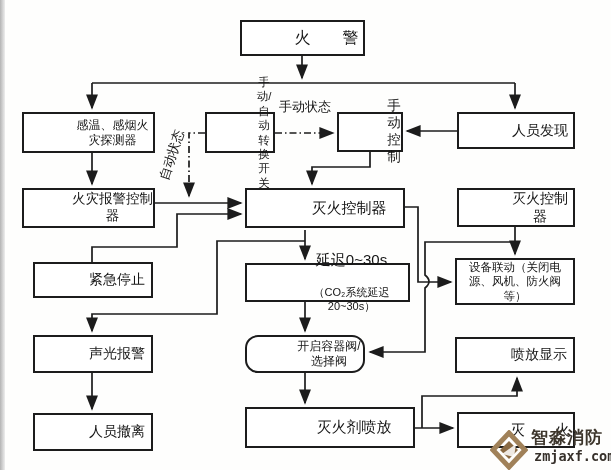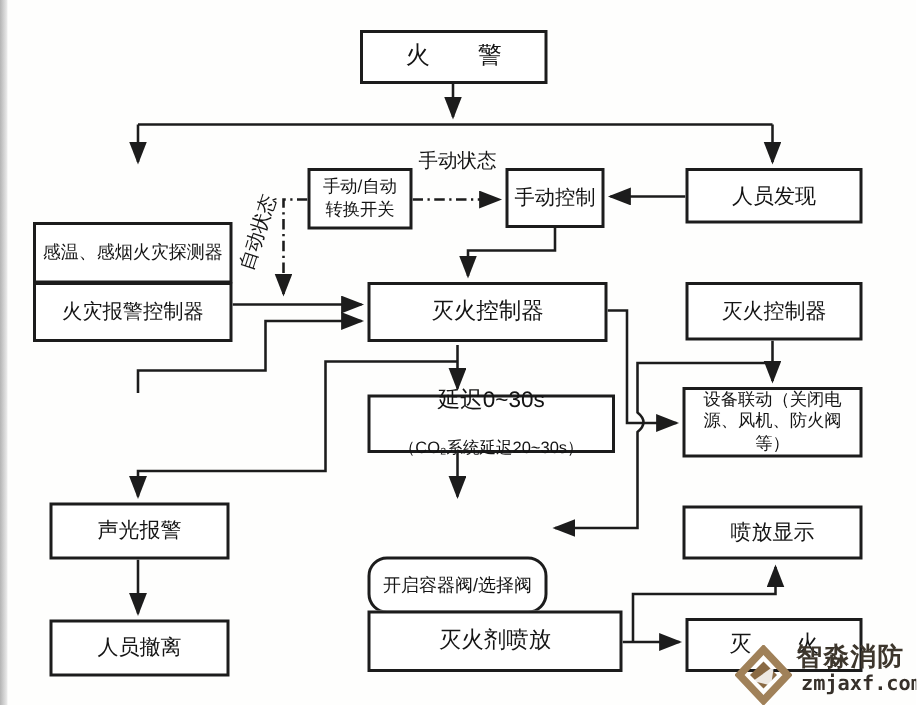--- a/index.html
+++ b/index.html
@@ -7,24 +7,24 @@
     position:relative;width:611px;height:470px;background:#fefefd;
     font-family:"Liberation Sans","DejaVu Sans",sans-serif;color:#141414;
     overflow:hidden;
   }
   .scan-edge{position:absolute;left:0;top:0;width:5px;height:470px;
     background:linear-gradient(to right,#b4b4b4,#eeeeee);z-index:0;}
   #wires{position:absolute;left:0;top:0;z-index:1;}
   .bx{
     position:absolute;border:2px solid #1c1c1c;background:#ffffff;
     display:flex;flex-direction:column;align-items:center;justify-content:center;
-    text-align:center;z-index:2;box-sizing:border-box;line-height:1.25;
+    text-align:center;z-index:2;box-sizing:border-box;line-height:1.25;padding-left:48px;
   }
   .f16{font-size:16px;} .f15{font-size:15px;} .f14{font-size:14px;}
-  .f135{font-size:13.5px;} .f12{font-size:12px;margin-top:36px;} .f115{font-size:11.5px;}
+  .f135{font-size:13.5px;} .f12{font-size:12px;} .f115{font-size:11.5px;}
   .sub{font-size:11px;margin-top:16px;}
   .edge-label{position:absolute;z-index:3;font-size:13px;color:#141414;white-space:nowrap;}
   .rot{transform:rotate(-72deg);transform-origin:center center;}
   #watermark{position:absolute;left:488px;top:424px;width:124px;height:46px;z-index:5;}
   #wm-logo{position:absolute;left:2px;top:6px;}
   #wm-brand{position:absolute;left:43px;top:2px;font-size:17px;font-weight:bold;
     color:#3d362c;letter-spacing:1px;white-space:nowrap;}
   #wm-site{position:absolute;left:46px;top:24px;font-size:13.5px;font-weight:bold;
     color:#36302a;font-family:"DejaVu Sans Mono",monospace;white-space:nowrap;}
 </style>
@@ -77,20 +77,21 @@
   <div class="bx f135" style="left:337px;top:112px;width:66px;height:40px;">手动控制</div>
 
   <div class="bx f14" style="left:457px;top:112px;width:118px;height:37px;">人员发现</div>
 
   <div class="bx f135" style="left:22px;top:188px;width:133px;height:40px;">火灾报警控制器</div>
 
   <div class="bx f15" style="left:245px;top:188px;width:160px;height:40px;">灭火控制器</div>
 
   <div class="bx f14" style="left:457px;top:188px;width:118px;height:39px;">灭火控制器</div>
 
+  <div class="bx f14" style="left:33px;top:262px;width:120px;height:36px;">紧急停止</div>
 
   <div class="bx" style="left:245px;top:263px;width:165px;height:39px;">
     <span class="f15">延迟0~30s</span>
     <span class="sub">（CO₂系统延迟20~30s）</span>
   </div>
 
   <div class="bx f115" style="left:455px;top:258px;width:120px;height:47px;padding:2px;">设备联动（关闭电源、风机、防火阀等）</div>
 
   <div class="bx f14" style="left:33px;top:335px;width:120px;height:38px;">声光报警</div>
 

